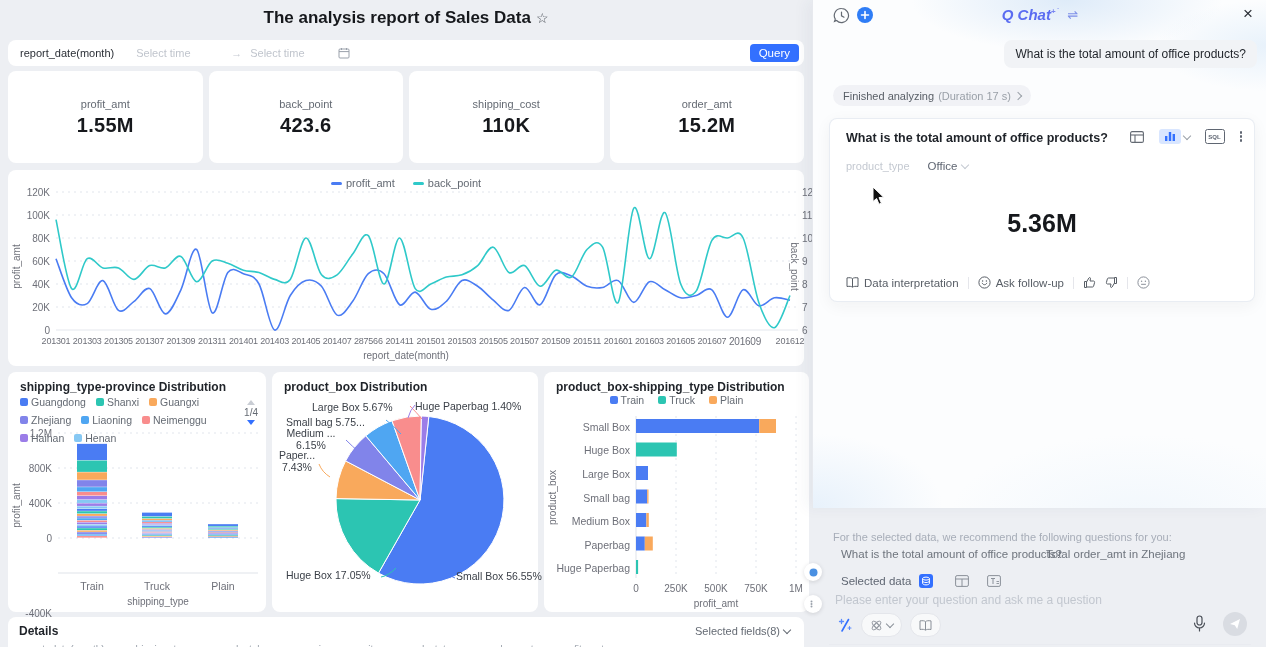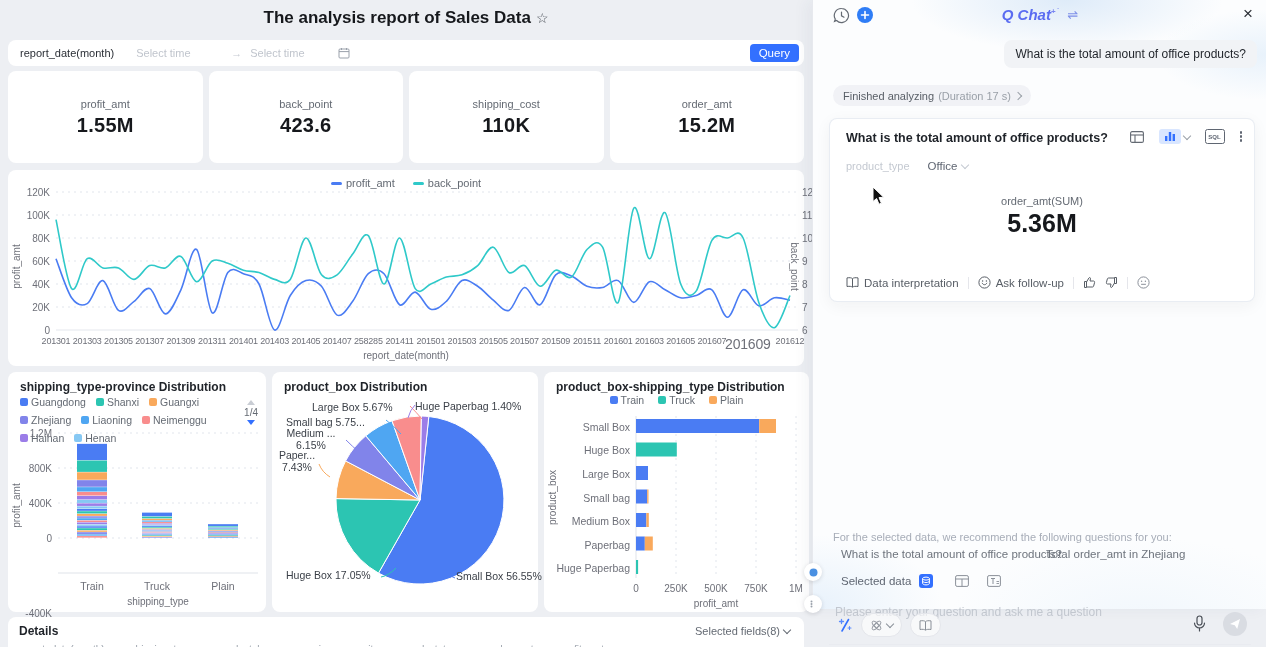--- a/index.html
+++ b/index.html
@@ -43,21 +43,21 @@
   #pie-card{left:272px;top:372px;width:266px;height:240px;}
   .pie-label{position:absolute;font-size:10.5px;color:#3a3f47;white-space:pre-line;line-height:12px;}
   #hbar-card{left:544px;top:372px;width:265px;height:240px;}
   #hbar-legend{position:absolute;left:0;top:22px;width:100%;display:flex;justify-content:center;gap:14px;}
   #hbar-legend .leg-item{font-size:10.5px;gap:3px;}
   #details-card{left:8px;top:617px;width:796px;height:36px;border-radius:8px 8px 0 0;}
   #details-title{position:absolute;left:11px;top:7px;font-size:12px;font-weight:bold;}
   #details-fields{position:absolute;right:14px;top:8px;font-size:11px;color:#646a73;display:flex;align-items:center;gap:4px;}
   #details-cols{position:absolute;left:11px;top:27px;right:8px;display:flex;gap:26px;font-size:10px;color:#9aa1ab;overflow:hidden;height:9px;}
   
-  #chat{position:absolute;left:812px;top:0;width:454px;height:609px;border-left:1px solid #e7e9ee;
+  #chat{position:absolute;left:812px;top:0;width:454px;height:508px;border-left:1px solid #e7e9ee;
         box-shadow:-6px 0 14px rgba(40,60,90,.05);
         background:
           radial-gradient(240px 80px at 56% 0%,rgba(173,206,240,.38),transparent 65%),
           radial-gradient(170px 70px at 100% 9%,rgba(186,216,244,.30),transparent 65%),
           radial-gradient(210px 120px at 0% 100%,rgba(190,218,246,.33),transparent 62%),
           radial-gradient(320px 140px at 72% 102%,rgba(205,228,248,.22),transparent 60%),
           #fcfdfe;}
   #chat-header{position:absolute;left:0;top:0;width:100%;height:30px;}
   #chat-title-wrap{position:absolute;left:0;right:0;top:6px;display:flex;justify-content:center;align-items:center;gap:7px;}
   #chat-title{font-size:15px;font-weight:bold;font-style:italic;color:#5a6cf1;}
@@ -83,21 +83,21 @@
   #metric-value{position:absolute;left:0;right:0;top:90px;text-align:center;font-size:25px;font-weight:bold;color:#16181c;}
   #ans-footer{position:absolute;left:16px;bottom:12px;display:flex;align-items:center;gap:9px;}
   .foot-item{display:flex;align-items:center;gap:5px;font-size:11.5px;color:#585e66;cursor:pointer;}
   .vdiv{width:1px;height:12px;background:#e5e6eb;}
   #reco-intro{position:absolute;left:20px;top:531px;font-size:11px;color:#a7adb8;}
   .reco-chip{position:absolute;top:548px;font-size:11.5px;color:#6e747d;cursor:pointer;}
   #sel-row{position:absolute;left:28px;top:574px;display:flex;align-items:center;gap:8px;}
   #sel-label{font-size:11.5px;color:#5f6672;text-align:center;}
   #sel-link{font-size:12px;color:#3370ff;cursor:pointer;}
   #q-input{position:absolute;left:20px;top:592px;width:330px;border:none;outline:none;background:transparent;
-           font-size:12px;color:#1f2329;font-family:"Liberation Sans",sans-serif;margin-top:12px;}
+           font-size:12px;color:#1f2329;font-family:"Liberation Sans",sans-serif;}
   #q-input::placeholder{color:#c2c7cf;}
   #chat-toolbar{position:absolute;left:24px;top:613px;display:flex;align-items:center;gap:8px;}
   .tool-pill{height:22px;border:1px solid #e4e6eb;border-radius:12px;display:flex;align-items:center;
              justify-content:center;gap:4px;padding:0 8px;cursor:pointer;background:rgba(255,255,255,.6);}
   #mic-wrap{position:absolute;right:60px;top:615px;cursor:pointer;}
   #send-btn{position:absolute;right:20px;top:612px;width:24px;height:24px;border-radius:50%;background:#d9dce2;
             display:flex;align-items:center;justify-content:center;cursor:pointer;}
   #chat-bottom-line{position:absolute;left:16px;right:16px;top:644px;height:1px;background:#e9ebf0;}
   .edge-fab{position:absolute;left:-9px;width:18px;height:18px;border-radius:50%;background:#fff;
             box-shadow:0 1px 4px rgba(31,35,41,.15);display:flex;align-items:center;justify-content:center;}
@@ -184,33 +184,33 @@
     <div class="tick c" style="left: 30px; width: 36px; top: 166px; font-size: 9px; letter-spacing: -0.2px;">201301</div>
     <div class="tick c" style="left: 61.2px; width: 36px; top: 166px; font-size: 9px; letter-spacing: -0.2px;">201303</div>
     <div class="tick c" style="left: 92.5px; width: 36px; top: 166px; font-size: 9px; letter-spacing: -0.2px;">201305</div>
     <div class="tick c" style="left: 123.7px; width: 36px; top: 166px; font-size: 9px; letter-spacing: -0.2px;">201307</div>
     <div class="tick c" style="left: 154.9px; width: 36px; top: 166px; font-size: 9px; letter-spacing: -0.2px;">201309</div>
     <div class="tick c" style="left: 186.2px; width: 36px; top: 166px; font-size: 9px; letter-spacing: -0.2px;">201311</div>
     <div class="tick c" style="left: 217.4px; width: 36px; top: 166px; font-size: 9px; letter-spacing: -0.2px;">201401</div>
     <div class="tick c" style="left: 248.6px; width: 36px; top: 166px; font-size: 9px; letter-spacing: -0.2px;">201403</div>
     <div class="tick c" style="left: 279.9px; width: 36px; top: 166px; font-size: 9px; letter-spacing: -0.2px;">201405</div>
     <div class="tick c" style="left: 311.1px; width: 36px; top: 166px; font-size: 9px; letter-spacing: -0.2px;">201407</div>
-    <div class="tick c" style="left: 342.3px; width: 36px; top: 166px; font-size: 9px; letter-spacing: -0.2px;">258285</div>
+    <div class="tick c" style="left: 342.3px; width: 36px; top: 166px; font-size: 9px; letter-spacing: -0.2px;">287566</div>
     <div class="tick c" style="left: 373.6px; width: 36px; top: 166px; font-size: 9px; letter-spacing: -0.2px;">201411</div>
     <div class="tick c" style="left: 404.8px; width: 36px; top: 166px; font-size: 9px; letter-spacing: -0.2px;">201501</div>
     <div class="tick c" style="left: 436px; width: 36px; top: 166px; font-size: 9px; letter-spacing: -0.2px;">201503</div>
     <div class="tick c" style="left: 467.3px; width: 36px; top: 166px; font-size: 9px; letter-spacing: -0.2px;">201505</div>
     <div class="tick c" style="left: 498.5px; width: 36px; top: 166px; font-size: 9px; letter-spacing: -0.2px;">201507</div>
     <div class="tick c" style="left: 529.7px; width: 36px; top: 166px; font-size: 9px; letter-spacing: -0.2px;">201509</div>
     <div class="tick c" style="left: 561px; width: 36px; top: 166px; font-size: 9px; letter-spacing: -0.2px;">201511</div>
     <div class="tick c" style="left: 592.2px; width: 36px; top: 166px; font-size: 9px; letter-spacing: -0.2px;">201601</div>
     <div class="tick c" style="left: 623.4px; width: 36px; top: 166px; font-size: 9px; letter-spacing: -0.2px;">201603</div>
     <div class="tick c" style="left: 654.7px; width: 36px; top: 166px; font-size: 9px; letter-spacing: -0.2px;">201605</div>
     <div class="tick c" style="left: 685.9px; width: 36px; top: 166px; font-size: 9px; letter-spacing: -0.2px;">201607</div>
-    <div class="tick c" style="left: 717.1px; width: 36px; top: 166px; font-size: 14px; letter-spacing: -0.2px; text-align: right;">201609</div>
+    <div class="tick c" style="left: 717.1px; width: 36px; top: 166px; font-size: 10px; letter-spacing: -0.2px; text-align: right;">201609</div>
     <div class="tick c" style="left: 764px; width: 36px; top: 166px; font-size: 9px; letter-spacing: -0.2px;">201612</div>
     <div class="axis-title" style="left: 0px; width: 100%; text-align: center; top: 180px;">report_date(month)</div>
     <div class="axis-title" style="left: -22px; top: 91px; transform: rotate(-90deg); width: 60px; text-align: center;">profit_amt</div>
     <div class="axis-title" style="right: -20px; top: 91px; transform: rotate(90deg); width: 60px; text-align: center;">back_point</div>
   </div>
 
 <div class="card" id="sb-card">
   <div class="chart-title">shipping_type-province Distribution</div>
   <div id="sb-legend">
       <div class="leg-item">
@@ -481,21 +481,20 @@
           <i style="width:2.5px;height:2.5px;background:#5f6672;border-radius:50%;"></i>
       </span>
     </div>
     <div id="ans-filter">
       <span class="f-label">product_type</span>
       <span class="f-value">
         <span>Office</span>
         <span class="chev down" style="border-color:#c4c9d1"></span>
       </span>
     </div>
-    <div id="metric-label">order_amt(SUM)</div>
     <div id="metric-value">5.36M</div>
     <div id="ans-footer">
       <span class="foot-item">
         <svg width="13" height="11" viewBox="0 0 13 11">
             <path d="M6.5 1.6C5.4.7 3.6.5 1 .9v8.6c2.6-.4 4.4-.2 5.5.7 1.1-.9 2.9-1.1 5.5-.7V.9C9.4.5 7.6.7 6.5 1.6z" fill="none" stroke="#585e66" stroke-width="1"></path>
             <line x1="6.5" y1="1.8" x2="6.5" y2="10" stroke="#585e66" stroke-width="1"></line>
           </svg>
         <span>Data interpretation</span>
       </span>
       <span class="vdiv"></span>

